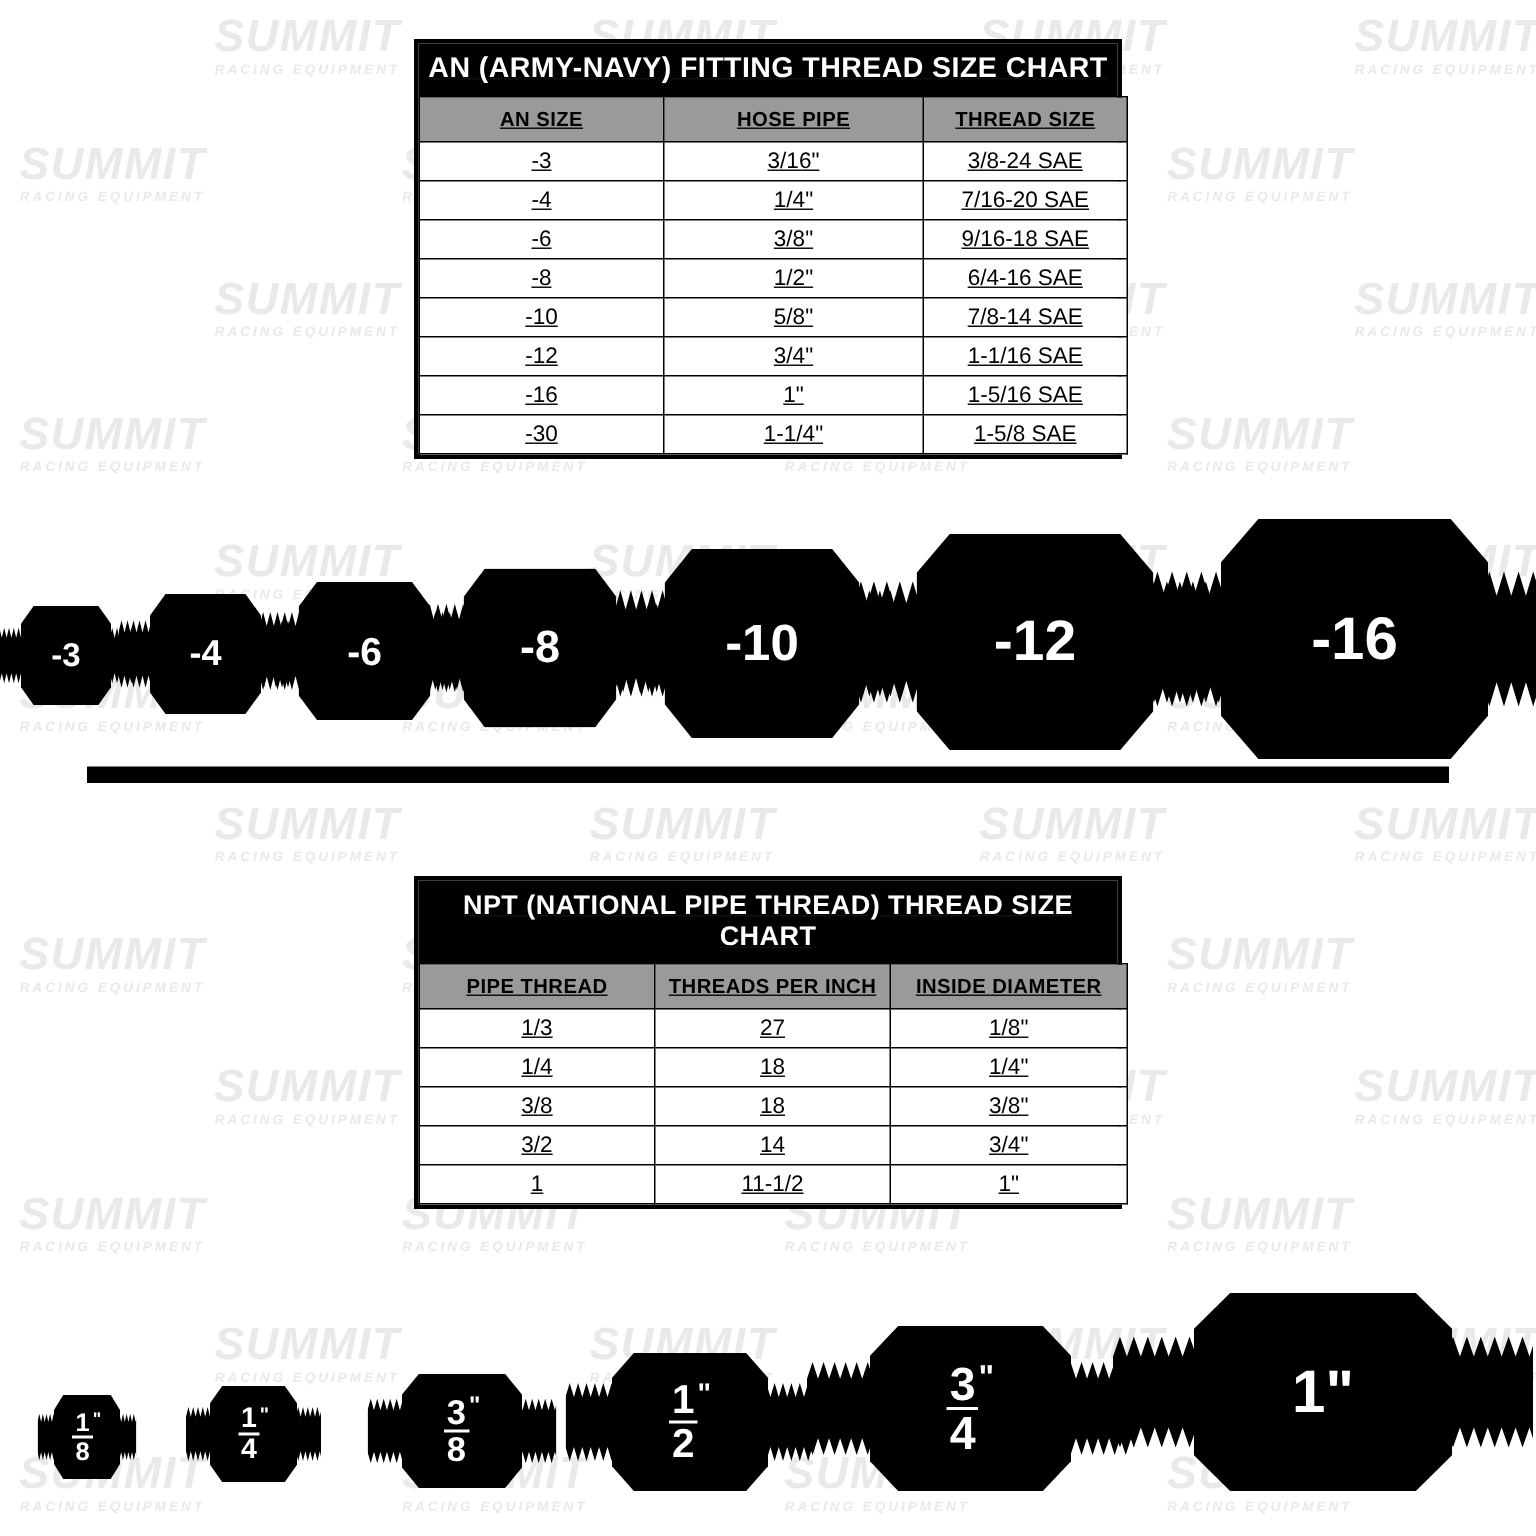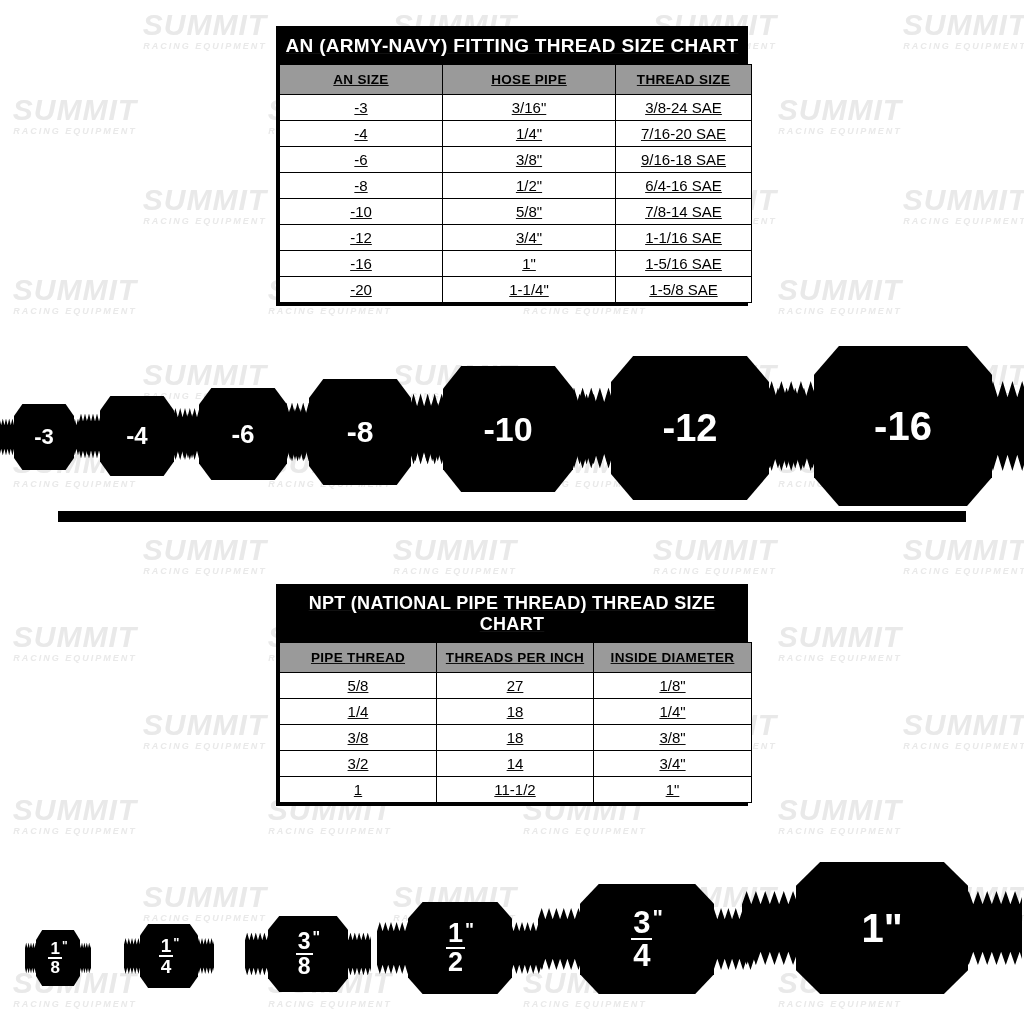--- a/index.html
+++ b/index.html
@@ -395,21 +395,21 @@
             <td>-12</td>
             <td>3/4"</td>
             <td>1-1/16 SAE</td>
           </tr>
           <tr>
             <td>-16</td>
             <td>1"</td>
             <td>1-5/16 SAE</td>
           </tr>
           <tr>
-            <td>-20</td>
+            <td>-30</td>
             <td>1-1/4"</td>
             <td>1-5/8 SAE</td>
           </tr>
         </tbody>
     </table>
   </div>
 
   <div id="an-fittings">
       <div class="fit" style="left: 14px; top: 404px; width: 60px; height: 66px;">
         <div class="tail-solid" style="width: 20px; height: 37px; left: -16px;"></div>
@@ -474,21 +474,21 @@
         </colgroup>
       <thead>
           <tr>
             <th>PIPE THREAD</th>
             <th>THREADS PER INCH</th>
             <th>INSIDE DIAMETER</th>
           </tr>
         </thead>
       <tbody>
           <tr>
-            <td>5/8</td>
+            <td>1/3</td>
             <td>27</td>
             <td>1/8"</td>
           </tr>
           <tr>
             <td>1/4</td>
             <td>18</td>
             <td>1/4"</td>
           </tr>
           <tr>
             <td>3/8</td>

